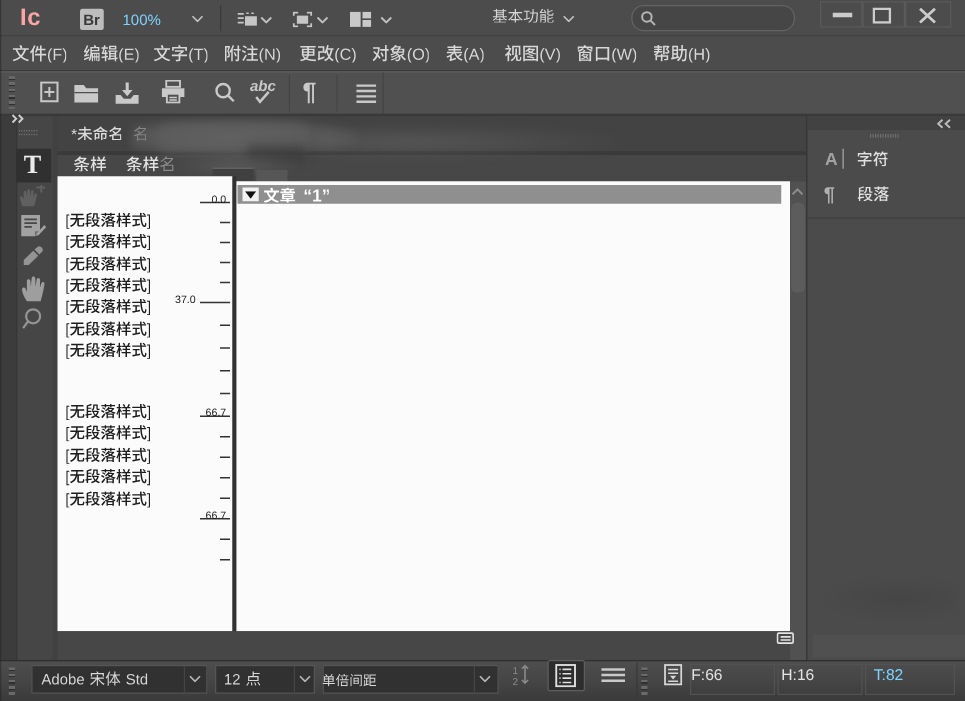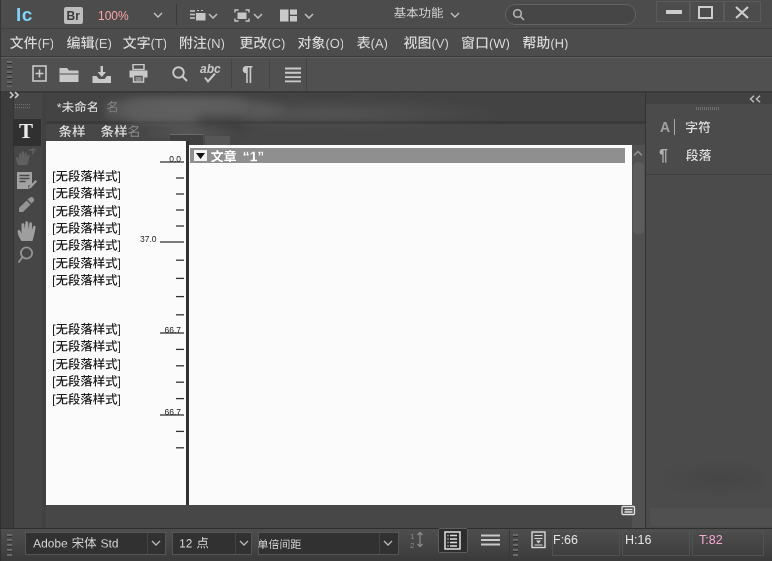--- a/index.html
+++ b/index.html
@@ -8,24 +8,24 @@
 .abs{position:absolute;}
 .grip{position:absolute;width:5px;
  background-image:repeating-linear-gradient(to bottom,#6a6a6a 0 2px,transparent 2px 5px),
  repeating-linear-gradient(to bottom,transparent 0 1px,#2f2f2f 1px 3px,transparent 3px 5px);}
 svg{display:block;}
 </style></head><body>
 <div id="app">
 
 <div class="abs" style="left:0px;top:0px;width:772px;height:29px;background:#4c4c4c;"></div>
 <div class="abs" style="left:0px;top:28px;width:772px;height:1px;background:#404040;"></div>
-<div class="abs" style="left:16px;top:4px;font:bold 19px/21px 'Liberation Sans',sans-serif;color:#7dd3fc;white-space:nowrap;letter-spacing:0.5px;">Ic</div>
+<div class="abs" style="left:16px;top:4px;font:bold 19px/21px 'Liberation Sans',sans-serif;color:#fca5a5;white-space:nowrap;letter-spacing:0.5px;">Ic</div>
 <div class="abs" style="left:64px;top:7px;width:19px;height:17px;background:#bdbdbd;border-radius:2px;"></div>
 <div class="abs" style="left:66.5px;top:9px;font:bold 12px/14px 'Liberation Sans',sans-serif;color:#3a3a3a;white-space:nowrap;">Br</div>
-<div class="abs" style="left:98px;top:9px;font:normal 12px/14px 'Liberation Sans',sans-serif;color:#fca5a5;white-space:nowrap;">100%</div>
+<div class="abs" style="left:98px;top:9px;font:normal 12px/14px 'Liberation Sans',sans-serif;color:#7dd3fc;white-space:nowrap;">100%</div>
 <svg class="abs" style="left:153px;top:12px" width="10" height="6" viewBox="0 0 10 6">
       <path d="M1 1 L5 5 L9 1" stroke="#c0c0c0" stroke-width="1.4" fill="none"></path>
     </svg>
 <div class="abs" style="left:176px;top:4px;width:1px;height:21px;background:#3a3a3a;"></div>
 <svg class="abs" style="left:190px;top:9px" width="16" height="13" viewBox="0 0 16 13">
       <g stroke="#c6c6c6" stroke-width="1.4" fill="none">
         <path d="M0 2 h5 M0 5.5 h5 M0 9 h5"></path>
         <path d="M7 1.5 h2 M11 1.5 h2" stroke-width="1.2"></path>
       </g>
       <rect x="6" y="4" width="9.5" height="7.5" fill="#c6c6c6"></rect>
@@ -426,17 +426,17 @@
 <div class="grip" style="left:513px;top:534px;height:22px;"></div>
 <svg class="abs" style="left:531px;top:531px" width="15" height="18" viewBox="0 0 15 18">
       <g stroke="#d8d8d8" stroke-width="1.4" fill="none">
         <rect x="1" y="1" width="13" height="15.5"></rect>
         <path d="M3.5 4.5 h8 M3.5 7.5 h8 M3.5 14 h8" stroke-width="1.2"></path>
         <path d="M5 9.5 h5 l-2.5 3 z" fill="#d8d8d8" stroke="none"></path>
       </g>
     </svg>
 <div class="abs" style="left:553px;top:533px;font:normal 12.5px/14.5px 'Liberation Sans',sans-serif;color:#e3e3e3;white-space:nowrap;">F:66</div>
 <div class="abs" style="left:625px;top:533px;font:normal 12.5px/14.5px 'Liberation Sans',sans-serif;color:#e3e3e3;white-space:nowrap;">H:16</div>
-<div class="abs" style="left:699px;top:533px;font:normal 12.5px/14.5px 'Liberation Sans',sans-serif;color:#f9a8d4;white-space:nowrap;">T:82</div>
+<div class="abs" style="left:699px;top:533px;font:normal 12.5px/14.5px 'Liberation Sans',sans-serif;color:#7dd3fc;white-space:nowrap;">T:82</div>
 <div class="abs" style="left:552px;top:531px;width:68px;height:25px;border:1px solid #525252;"></div>
 <div class="abs" style="left:622px;top:531px;width:68px;height:25px;border:1px solid #525252;"></div>
 <div class="abs" style="left:692px;top:531px;width:72px;height:25px;border:1px solid #525252;"></div>
 <div class="abs" style="left:0px;top:0px;width:1px;height:561px;background:rgba(30,30,30,.45);"></div>
 </div>
 </body></html>

